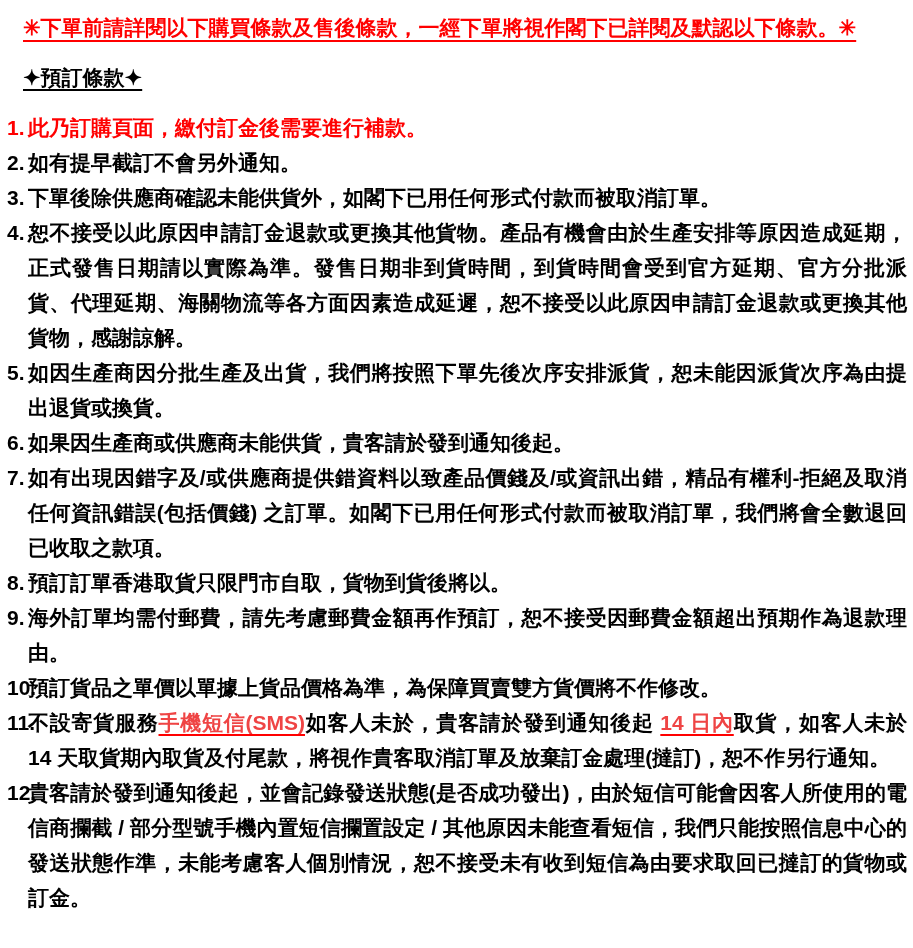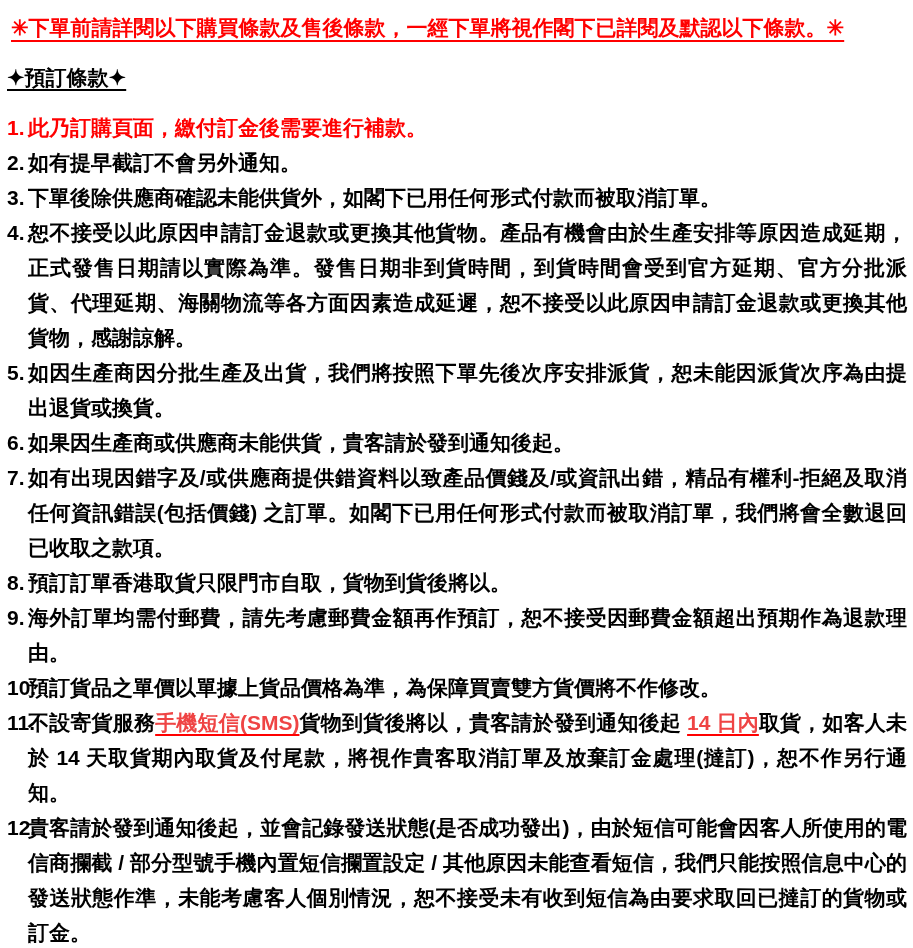--- a/index.html
+++ b/index.html
@@ -19,28 +19,28 @@
     padding: 10px 6px 8px 7px;
     font-size: 21px;
     line-height: 35px;
   }
   .notice {
     color: #ff0000;
     text-decoration: underline;
     text-decoration-color: #ff0000;
     text-decoration-thickness: 2px;
     text-underline-offset: 5px;
-    margin: 0 0 15px 4px;
+    margin: 0 0 15px 16px;
   }
   .section-title {
     color: #000000;
     text-decoration: underline;
     text-decoration-thickness: 2px;
     text-underline-offset: 4px;
-    margin: 0 0 15px 0;
+    margin: 0 0 15px 16px;
   }
   .terms {
     margin: 0;
     padding: 0;
     list-style: none;
   }
   .term {
     display: grid;
     grid-template-columns: 21px 1fr;
     column-gap: 0;
@@ -107,20 +107,20 @@
       <div class="term">
         <span class="num">9.</span>
         <span class="body"><span>海外訂單均需付郵費，請先考慮郵費金額再作預訂，恕不接受因郵費金額超出預期作為退款理由。</span></span>
       </div>
       <div class="term">
         <span class="num">10.</span>
         <span class="body"><span>預訂貨品之單價以單據上貨品價格為準，為保障買賣雙方貨價將不作修改。</span></span>
       </div>
       <div class="term">
         <span class="num">11.</span>
-        <span class="body"><span>不設寄貨服務</span><span class="red-underline">手機短信(SMS)</span><span>貨物到貨後將以，貴客請於發到通知後起 </span><span class="red-underline">14 日內</span><span>取貨，如客人未於 14 天取貨期內取貨及付尾款，將視作貴客取消訂單及放棄訂金處理(撻訂)，恕不作另行通知。</span></span>
+        <span class="body"><span>不設寄貨服務</span><span class="red-underline">手機短信(SMS)</span><span>如客人未於，貴客請於發到通知後起 </span><span class="red-underline">14 日內</span><span>取貨，如客人未於 14 天取貨期內取貨及付尾款，將視作貴客取消訂單及放棄訂金處理(撻訂)，恕不作另行通知。</span></span>
       </div>
       <div class="term">
         <span class="num">12.</span>
         <span class="body"><span>貴客請於發到通知後起，並會記錄發送狀態(是否成功發出)，由於短信可能會因客人所使用的電信商攔截 / 部分型號手機內置短信攔置設定 / 其他原因未能查看短信，我們只能按照信息中心的發送狀態作準，未能考慮客人個別情況，恕不接受未有收到短信為由要求取回已撻訂的貨物或訂金。</span></span>
       </div>
     </div>
 </div>
 
 </body></html>

